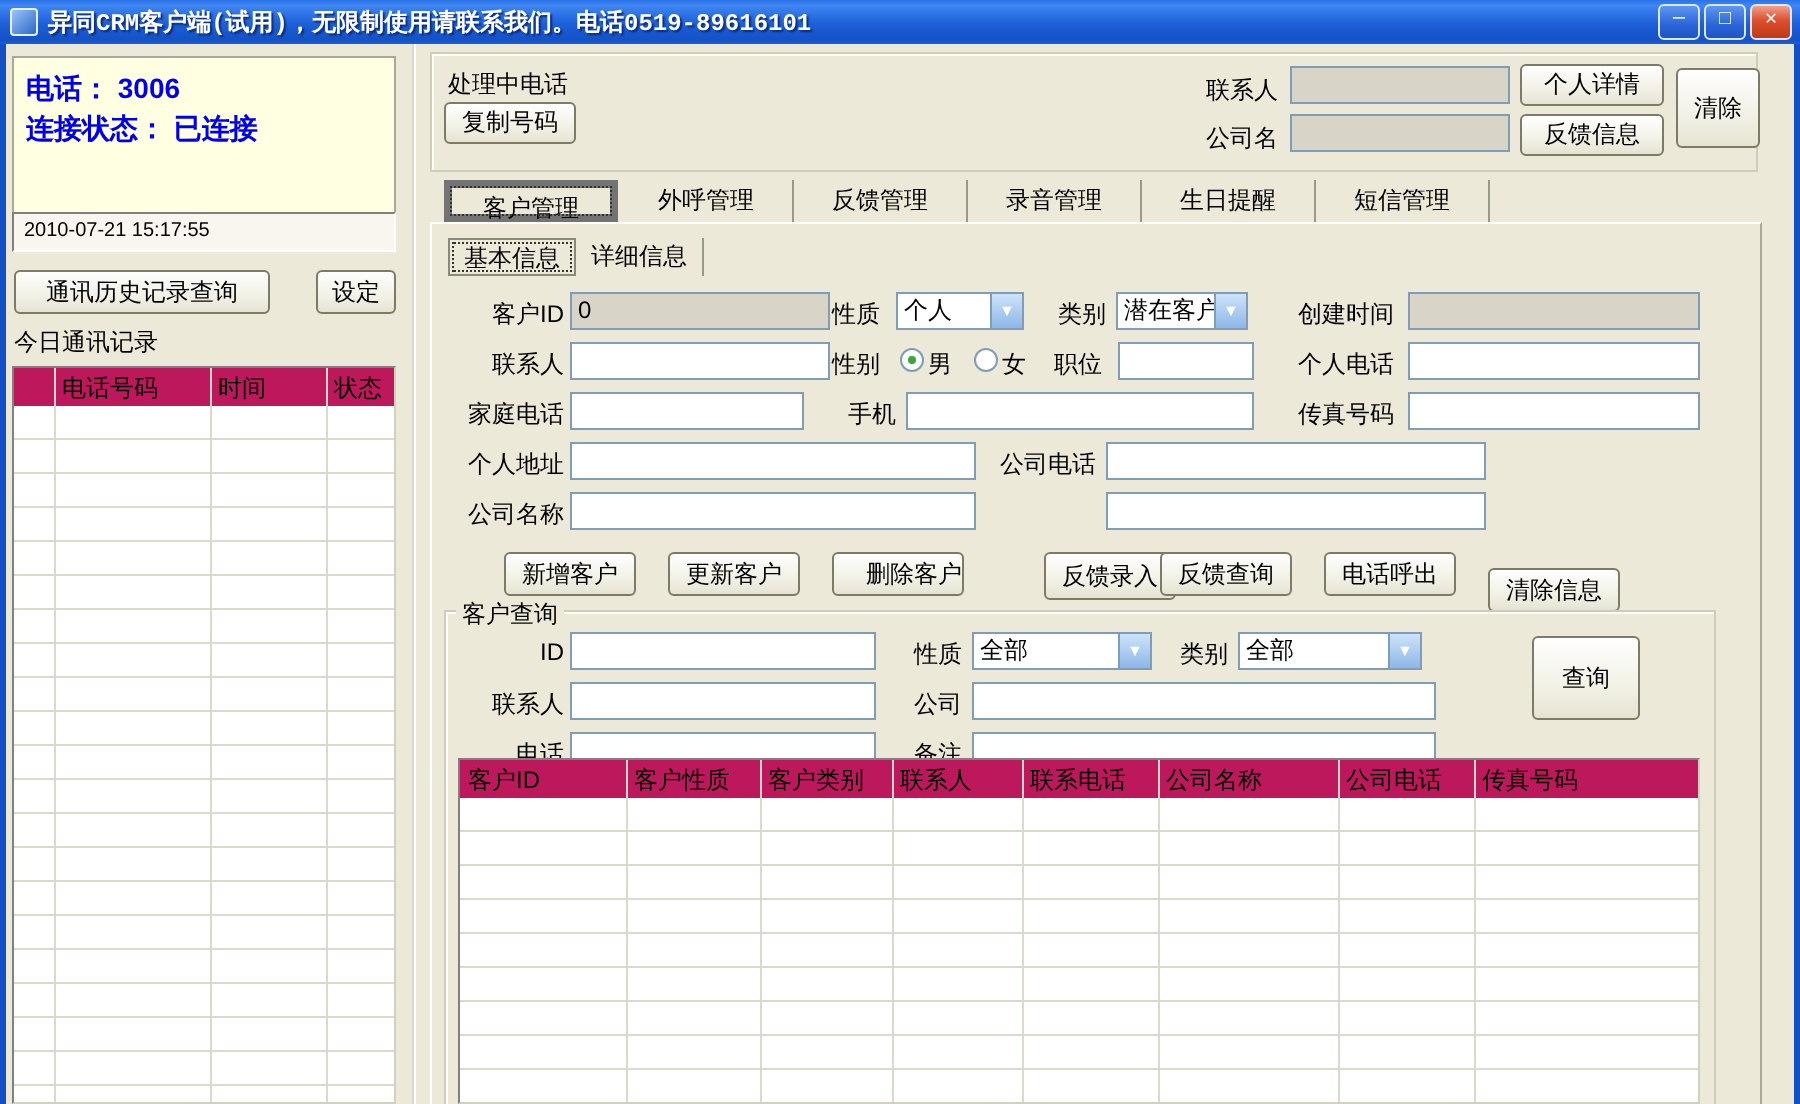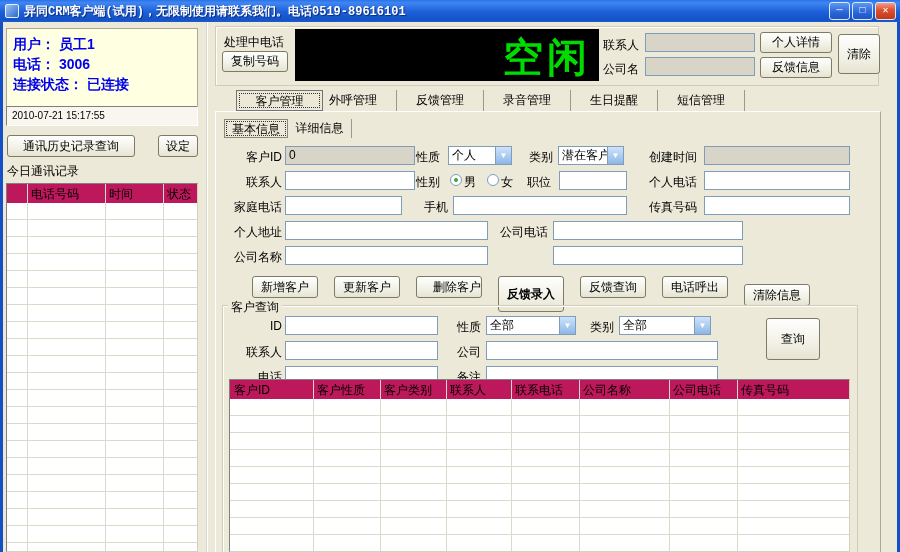--- a/index.html
+++ b/index.html
@@ -53,21 +53,21 @@
   .combo .arrow { position:absolute; right:0; top:0; bottom:0; width:16px;
     background:linear-gradient(180deg,#cde3fa,#8db7e8); border-left:1px solid #7f9db9;
     color:#fff; font-size:8px; line-height:17px; text-align:center; }
 
   .led { position:absolute; background:#000; }
   .led span { position:absolute; right:8px; top:1px; color:#00dc00; font-size:40px; font-weight:bold;
     letter-spacing:4px; font-family:"DejaVu Sans","Liberation Sans",sans-serif; }
 
   .tab { position:absolute; height:21px; line-height:21px; text-align:center; font-size:12px;
     border-right:1px solid #9a9a8a; }
-  .tab.sel { background:#ECE9D8; border:1px solid #737373; outline:1px dotted #333; outline-offset:-4px;margin-left:14px; }
+  .tab.sel { background:#ECE9D8; border:4px solid #737373; outline:1px dotted #333; outline-offset:-4px; }
   .subtab { position:absolute; height:19px; line-height:19px; text-align:center; font-size:12px;
     border-right:1px solid #9a9a8a; }
   .subtab.sel { border:1px solid #8a8a7a; outline:1px dotted #333; outline-offset:-3px; background:#ECE9D8; }
   .tabpage { position:absolute; border:1px solid; border-color:#fff #aca899 #aca899 #fff; background:#ECE9D8; }
 
   .radio { position:absolute; width:12px; height:12px; border-radius:50%; border:1px solid #7b9ebd; background:#fff; }
   .radio.on::after { content:""; position:absolute; left:3px; top:3px; width:4px; height:4px; border-radius:50%; background:#3aa53a; }
 
   .groupcap { position:absolute; font-size:12px; background:#ECE9D8; padding:0 3px; z-index:2; }
   .vdiv { position:absolute; width:2px; background:#dcd9cc; border-right:1px solid #fff; }
@@ -83,21 +83,20 @@
     <div class="winbtns">
       <div class="winbtn">─</div>
       <div class="winbtn">□</div>
       <div class="winbtn close">✕</div>
     </div>
   </div>
 
   <div class="bodyarea">
 
     <div class="infobox">
-      <div>用户： 员工1</div>
       <div>电话： 3006</div>
       <div>连接状态： 已连接</div>
     </div>
 
     <div class="timebox">2010-07-21 15:17:55</div>
 
     <div class="btn" style="left:4px;top:113px;width:128px;height:22px;">通讯历史记录查询</div>
     <div class="btn" style="left:155px;top:113px;width:40px;height:22px;">设定</div>
 
     <div class="lbl" style="left:4px;top:141px;">今日通讯记录</div>
@@ -114,23 +113,20 @@
       <div class="colline" style="left:98px;"></div>
       <div class="colline" style="left:156px;"></div>
     </div>
 
     <div class="vdiv" style="left:203px;top:0;bottom:0;"></div>
 
     <div class="panelbox" style="left:212px;top:4px;width:664px;height:60px;"></div>
     <div class="lbl" style="left:221px;top:12px;">处理中电话</div>
     <div class="btn" style="left:219px;top:29px;width:66px;height:21px;">复制号码</div>
 
-    <div class="led" style="left:292px;top:7px;width:304px;height:52px;">
-      <span>空闲</span>
-    </div>
 
     <div class="lbl" style="left:600px;top:15px;">联系人</div>
     <div class="field gray" style="left:642px;top:11px;width:110px;"></div>
     <div class="lbl" style="left:600px;top:39px;">公司名</div>
     <div class="field gray" style="left:642px;top:35px;width:110px;"></div>
 
     <div class="btn" style="left:757px;top:10px;width:72px;height:21px;">个人详情</div>
     <div class="btn" style="left:757px;top:35px;width:72px;height:21px;">反馈信息</div>
     <div class="btn" style="left:835px;top:12px;width:42px;height:40px;">清除</div>
 
@@ -180,21 +176,21 @@
     <div class="field" style="left:550px;top:199px;width:190px;"></div>
 
     <div class="lbl r" style="left:209px;top:227px;width:70px;">公司名称</div>
     <div class="field" style="left:282px;top:224px;width:203px;"></div>
     <div class="lbl r" style="left:519px;top:227px;width:50px;margin-left:44px;">公司地址</div>
     <div class="field" style="left:550px;top:224px;width:190px;"></div>
 
     <div class="btn" style="left:249px;top:254px;width:66px;height:22px;">新增客户</div>
     <div class="btn" style="left:331px;top:254px;width:66px;height:22px;">更新客户</div>
     <div class="btn" style="left:413px;top:254px;width:66px;height:22px;padding-left:16px;">删除客户</div>
-    <div class="btn" style="left:495px;top:254px;width:66px;height:36px;font-weight:bold;">反馈录入</div>
+    <div class="btn" style="left:519px;top:254px;width:66px;height:24px;">反馈录入</div>
     <div class="btn" style="left:577px;top:254px;width:66px;height:22px;">反馈查询</div>
     <div class="btn" style="left:659px;top:254px;width:66px;height:22px;">电话呼出</div>
     <div class="btn" style="left:741px;top:262px;width:66px;height:22px;">清除信息</div>
 
     <div class="groupcap" style="left:225px;top:277px;">客户查询</div>
     <div class="panelbox" style="left:219px;top:283px;width:636px;height:260px;"></div>
 
     <div class="lbl r" style="left:229px;top:297px;width:50px;">ID</div>
     <div class="field" style="left:282px;top:294px;width:153px;"></div>
     <div class="lbl r" style="left:428px;top:297px;width:50px;">性质</div>

